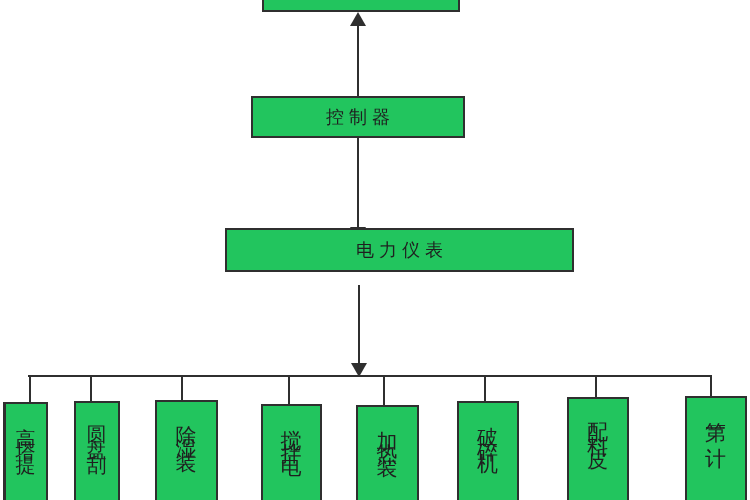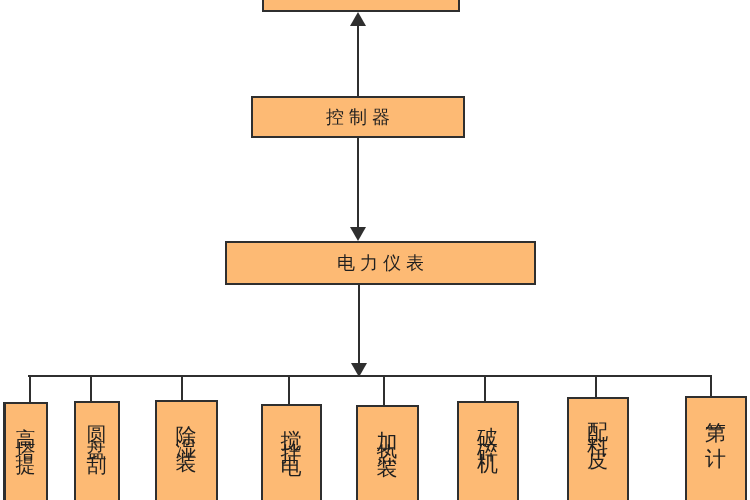--- a/index.html
+++ b/index.html
@@ -1,21 +1,21 @@
 <!DOCTYPE html>
 <html><head>
 <meta charset="utf-8">
 <style>
   html,body{margin:0;padding:0;background:#fff;}
   #stage{
     position:relative;width:750px;height:500px;background:#ffffff;
     overflow:hidden;font-family:"Liberation Sans",sans-serif;color:#1f1f1f;
   }
   .box{
-    position:absolute;border:2px solid #2f2f2f;background:#fdba74;
+    position:absolute;border:2px solid #2f2f2f;background:#22c55e;
     box-sizing:border-box;
   }
   .hcenter{display:flex;align-items:center;justify-content:center;}
   .node-label{font-size:18px;letter-spacing:5px;padding-left:5px;color:#1f1f1f;white-space:nowrap;}
   .vline{position:absolute;width:2px;background:#2f2f2f;}
   .hline{position:absolute;height:2px;background:#2f2f2f;}
   .arr-up{
     position:absolute;width:0;height:0;
     border-left:8px solid transparent;border-right:8px solid transparent;
     border-bottom:14px solid #2f2f2f;
@@ -27,21 +27,21 @@
   }
   .vbox{display:flex;justify-content:center;align-items:flex-start;}
   .vlabel{
     writing-mode:vertical-rl;text-orientation:upright;
     font-size:21px;line-height:1;letter-spacing:13px;
     padding-top:7px;color:#1f1f1f;
   }
   
   #top-box{left:262px;top:-42px;width:198px;height:54px;}
   #controller-box{left:251px;top:96px;width:214px;height:42px;}
-  #power-meter-box{left:225px;top:241px;width:311px;height:44px;align-items:center;}
+  #power-meter-box{left:225px;top:228px;width:349px;height:44px;align-items:center;}
 
   #conn-top{left:357px;top:24px;height:72px;}
   #arrhead-top{left:350px;top:12px;}
   #conn-mid{left:357px;top:138px;height:91px;}
   #arrhead-mid{left:350px;top:227px;}
   #conn-low{left:358px;top:285px;height:80px;}
   #arrhead-low{left:351px;top:363px;}
   #bus-line{left:28px;top:375px;width:684px;}
 
   #drop-0{left:29px;top:377px;height:25px;}

